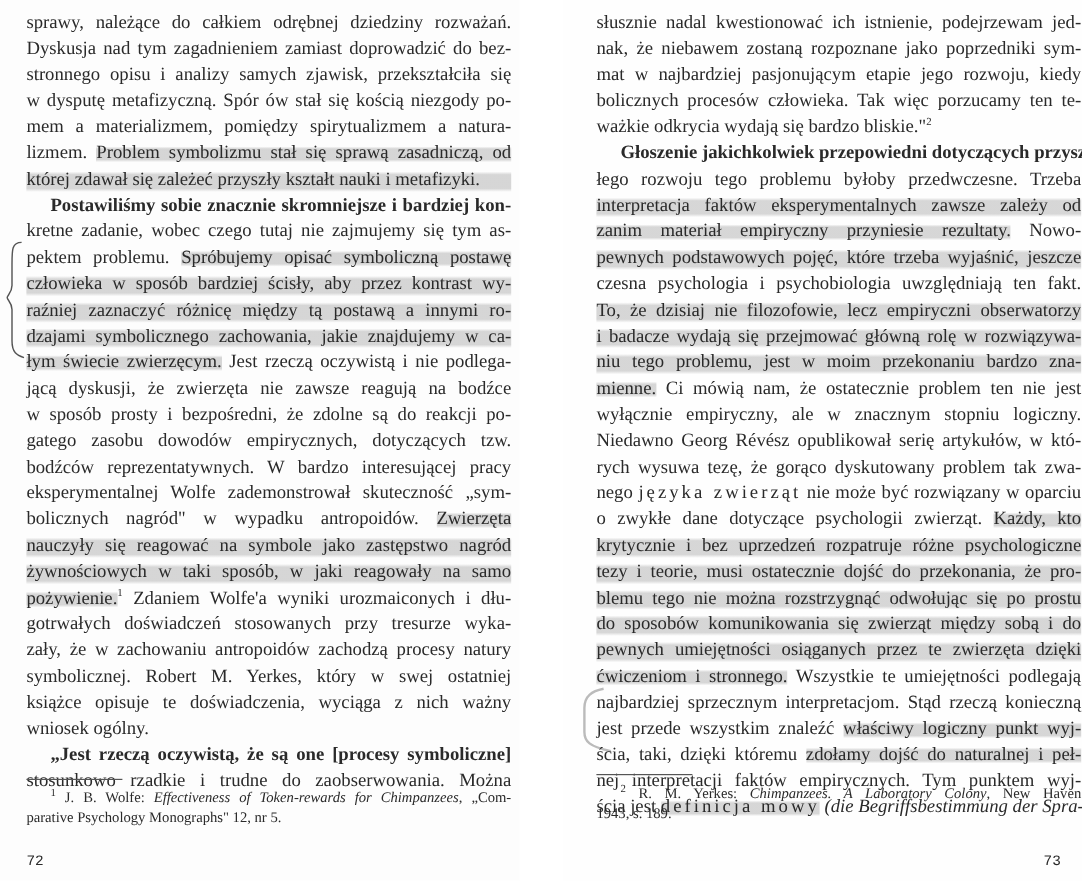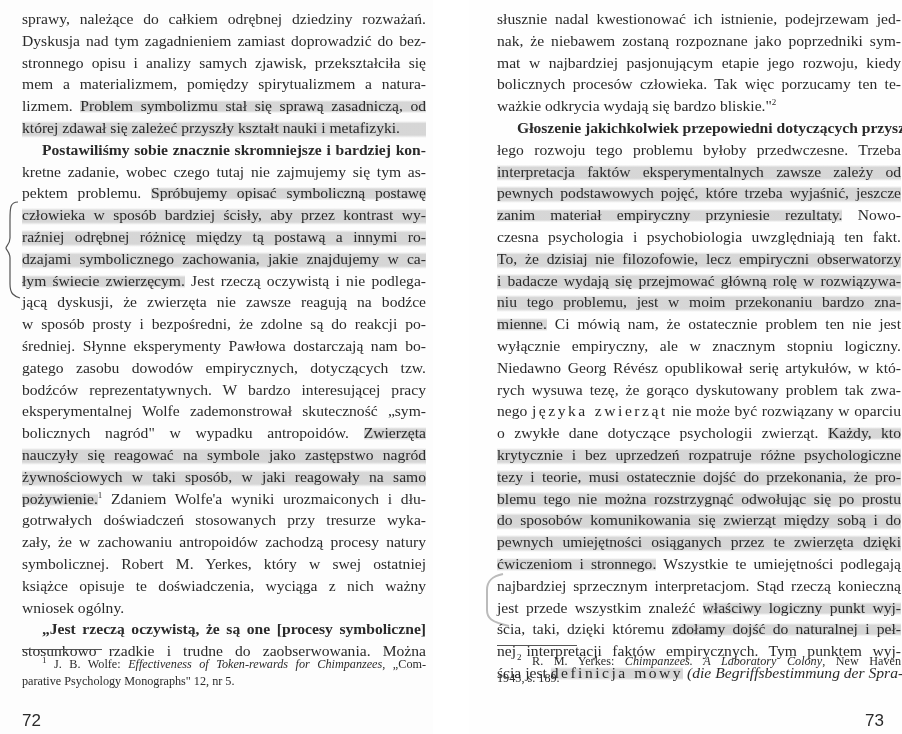--- a/index.html
+++ b/index.html
@@ -19,52 +19,52 @@
   .line { display: block; white-space: nowrap; text-align: justify; text-align-last: justify; height: 21.8px; overflow: visible; }
   .line.last { text-align-last: left; }
   .line.indent { padding-left: 20px; font-weight: bold; }
   .hl { background: linear-gradient(to bottom, transparent 18%, rgba(150,150,150,0.38) 30%, rgba(150,150,150,0.38) 82%, transparent 95%); }
   .spaced { letter-spacing: 2.5px; }
   .it { font-style: italic; }
   .sup { font-size: 9px; vertical-align: super; line-height: 0; }
   .footnote-rule { position: absolute; height: 1px; background: #555; width: 80px; }
   .footnote { position: absolute; font-family: "Liberation Serif", serif; font-size: 12.2px; line-height: 17px; width: 404px; }
   .footnote .line { height: 17px; }
-  .page-number { position: absolute; font-family: Liberation Sans, sans-serif; font-size: 17px; top: 711px; }
+  .page-number { position: absolute; font-family: Liberation Mono, monospace; font-size: 12px; top: 711px; }
   .bracket { position: absolute; left: 4px; top: 200px; width: 18px; height: 100px; }
   .margin-mark { position: absolute; font-size: 10px; color: #9a9a9a; font-family: "DejaVu Sans", sans-serif; }
   .pencil-stroke { position: absolute; }
 </style>
 </head>
 <body>
 
 <div class="spread">
 
   <div class="page left">
     <svg class="bracket" viewBox="0 0 18 100" width="18" height="100">
       <path d="M14 2 C6 2 6 8 6 20 L6 38 C6 44 2 46 2 48 C2 50 6 52 6 58 L6 84 C6 94 10 96 16 98" fill="none" stroke="#555" stroke-width="1.2"></path>
     </svg>
 
     <div class="text-block">
       <span class="line">sprawy, należące do całkiem odrębnej dziedziny rozważań.</span>
       <span class="line">Dyskusja nad tym zagadnieniem zamiast doprowadzić do bez-</span>
       <span class="line">stronnego opisu i analizy samych zjawisk, przekształciła się</span>
+      <span class="line">w dysputę metafizyczną. Spór ów stał się kością niezgody po-</span>
       <span class="line">mem a materializmem, pomiędzy spirytualizmem a natura-</span>
       <span class="line"><span>lizmem. </span><span class="hl">Problem symbolizmu stał się sprawą zasadniczą, od</span></span>
       <span class="line last hl">której zdawał się zależeć przyszły kształt nauki i metafizyki.</span>
       <span class="line indent">Postawiliśmy sobie znacznie skromniejsze i bardziej kon-</span>
       <span class="line">kretne zadanie, wobec czego tutaj nie zajmujemy się tym as-</span>
       <span class="line"><span>pektem problemu. </span><span class="hl">Spróbujemy opisać symboliczną postawę</span></span>
       <span class="line hl">człowieka w sposób bardziej ścisły, aby przez kontrast wy-</span>
-      <span class="line hl">raźniej odrębnej różnicę między tą postawą a innymi ro-</span>
+      <span class="line hl">raźniej zaznaczyć różnicę między tą postawą a innymi ro-</span>
       <span class="line hl">dzajami symbolicznego zachowania, jakie znajdujemy w ca-</span>
       <span class="line"><span class="hl">łym świecie zwierzęcym.</span><span> Jest rzeczą oczywistą i nie podlega-</span></span>
       <span class="line">jącą dyskusji, że zwierzęta nie zawsze reagują na bodźce</span>
       <span class="line">w sposób prosty i bezpośredni, że zdolne są do reakcji po-</span>
-      <span class="line">średniej. Słynne eksperymenty Pawłowa dostarczają nam bo-</span>
       <span class="line">gatego zasobu dowodów empirycznych, dotyczących tzw.</span>
       <span class="line">bodźców reprezentatywnych. W bardzo interesującej pracy</span>
       <span class="line">eksperymentalnej Wolfe zademonstrował skuteczność „sym-</span>
       <span class="line"><span>bolicznych nagród" w wypadku antropoidów. </span><span class="hl">Zwierzęta</span></span>
       <span class="line hl">nauczyły się reagować na symbole jako zastępstwo nagród</span>
       <span class="line hl">żywnościowych w taki sposób, w jaki reagowały na samo</span>
       <span class="line"><span class="hl">pożywienie.</span><span class="sup">1</span><span> Zdaniem Wolfe'a wyniki urozmaiconych i dłu-</span></span>
       <span class="line">gotrwałych doświadczeń stosowanych przy tresurze wyka-</span>
       <span class="line">zały, że w zachowaniu antropoidów zachodzą procesy natury</span>
       <span class="line">symbolicznej. Robert M. Yerkes, który w swej ostatniej</span>
@@ -91,22 +91,22 @@
 
     <div class="text-block">
       <span class="line">słusznie nadal kwestionować ich istnienie, podejrzewam jed-</span>
       <span class="line">nak, że niebawem zostaną rozpoznane jako poprzedniki sym-</span>
       <span class="line">mat w najbardziej pasjonującym etapie jego rozwoju, kiedy</span>
       <span class="line">bolicznych procesów człowieka. Tak więc porzucamy ten te-</span>
       <span class="line last"><span>ważkie odkrycia wydają się bardzo bliskie."</span><span class="sup">2</span></span>
       <span class="line indent">Głoszenie jakichkolwiek przepowiedni dotyczących przysz-</span>
       <span class="line">łego rozwoju tego problemu byłoby przedwczesne. Trzeba</span>
       <span class="line hl">interpretacja faktów eksperymentalnych zawsze zależy od</span>
+      <span class="line"><span class="hl">zanim materiał empiryczny przyniesie rezultaty.</span><span> Nowo-</span></span>
       <span class="line hl">pewnych podstawowych pojęć, które trzeba wyjaśnić, jeszcze</span>
-      <span class="line"><span class="hl">zanim materiał empiryczny przyniesie rezultaty.</span><span> Nowo-</span></span>
       <span class="line">czesna psychologia i psychobiologia uwzględniają ten fakt.</span>
       <span class="line hl">To, że dzisiaj nie filozofowie, lecz empiryczni obserwatorzy</span>
       <span class="line hl">i badacze wydają się przejmować główną rolę w rozwiązywa-</span>
       <span class="line hl">niu tego problemu, jest w moim przekonaniu bardzo zna-</span>
       <span class="line"><span class="hl">mienne.</span><span> Ci mówią nam, że ostatecznie problem ten nie jest</span></span>
       <span class="line">wyłącznie empiryczny, ale w znacznym stopniu logiczny.</span>
       <span class="line">Niedawno Georg Révész opublikował serię artykułów, w któ-</span>
       <span class="line">rych wysuwa tezę, że gorąco dyskutowany problem tak zwa-</span>
       <span class="line"><span>nego </span><span class="spaced">języka zwierząt</span><span> nie może być rozwiązany w oparciu</span></span>
       <span class="line"><span>o zwykłe dane dotyczące psychologii zwierząt. </span><span class="hl">Każdy, kto</span></span>

